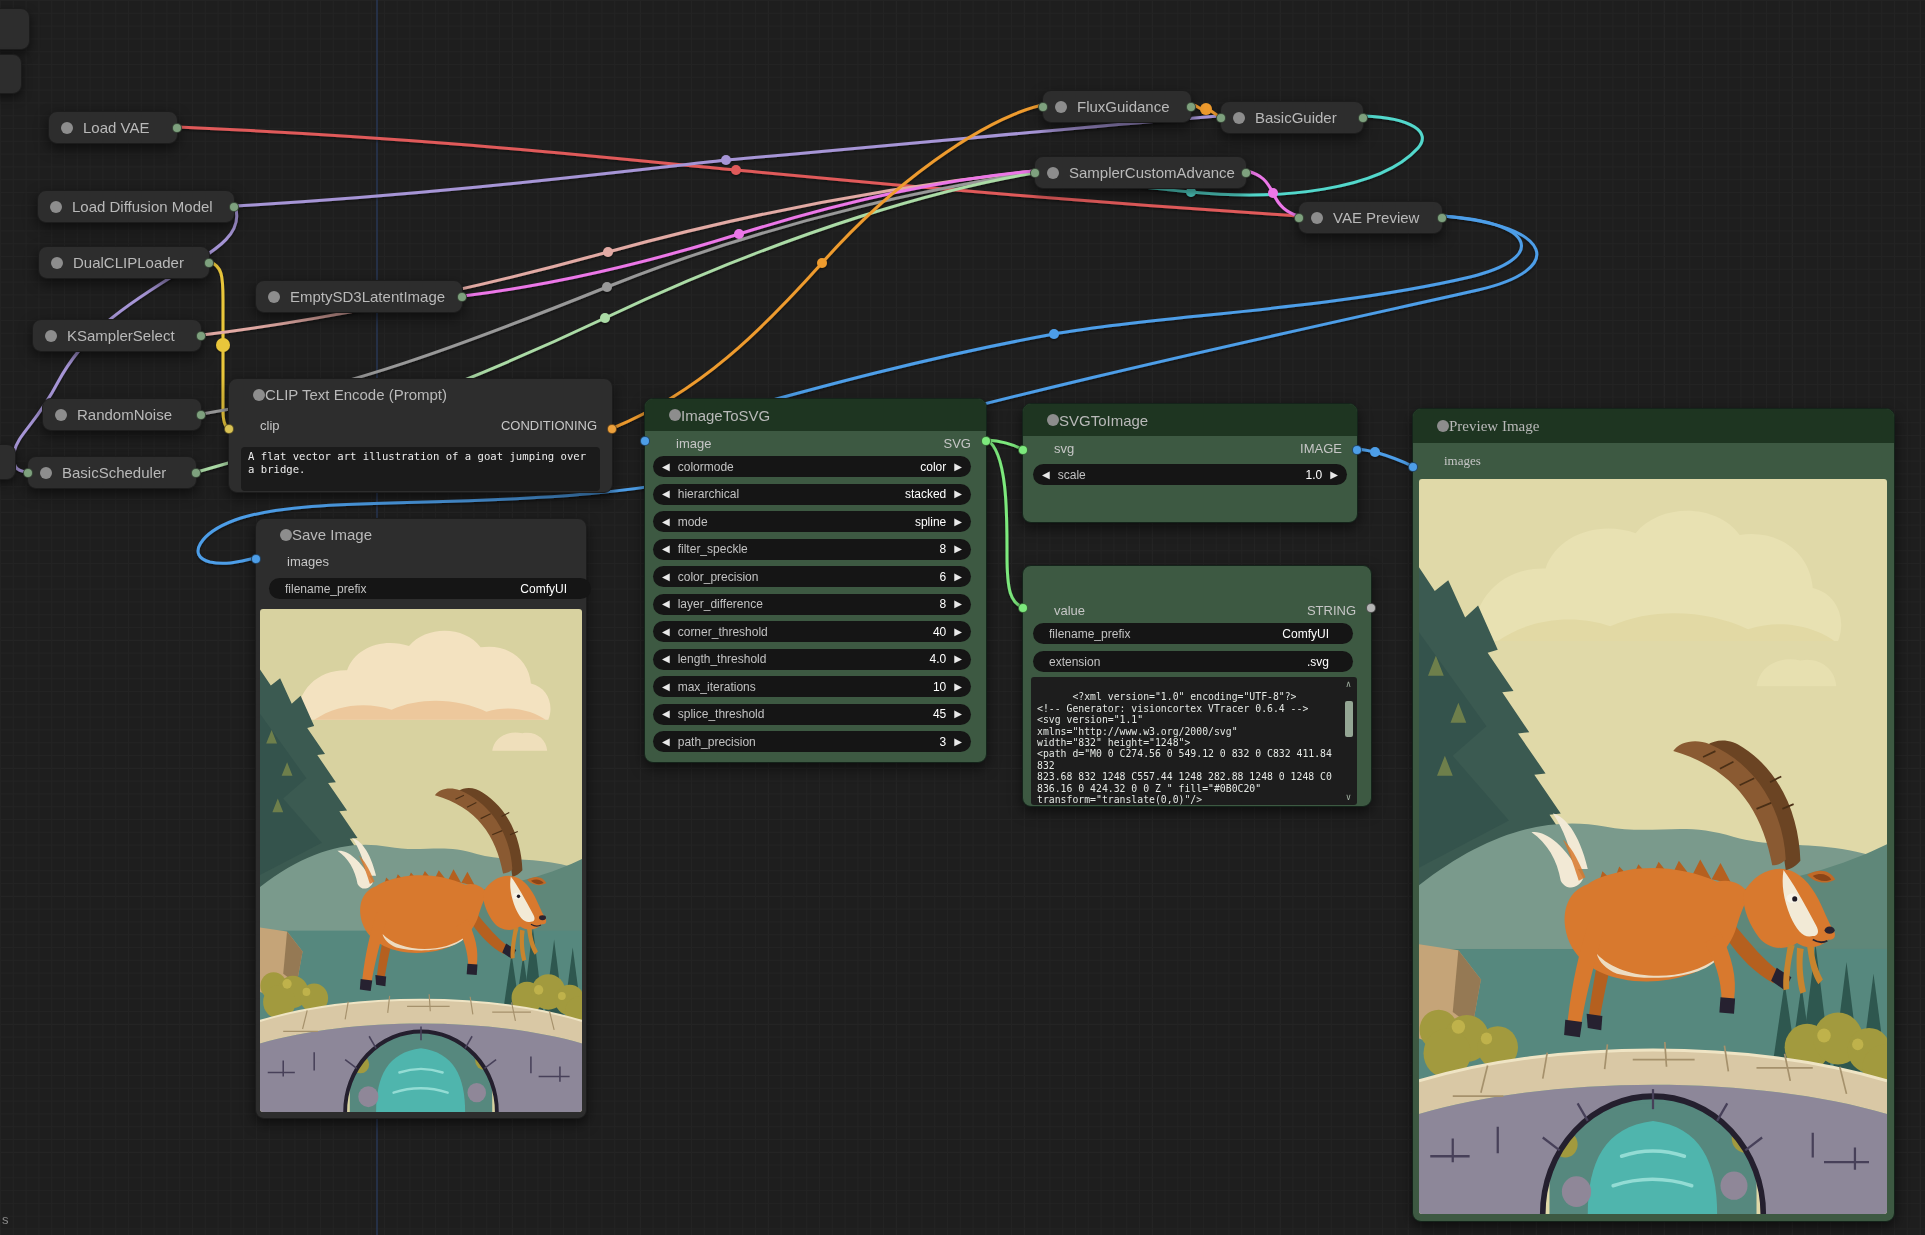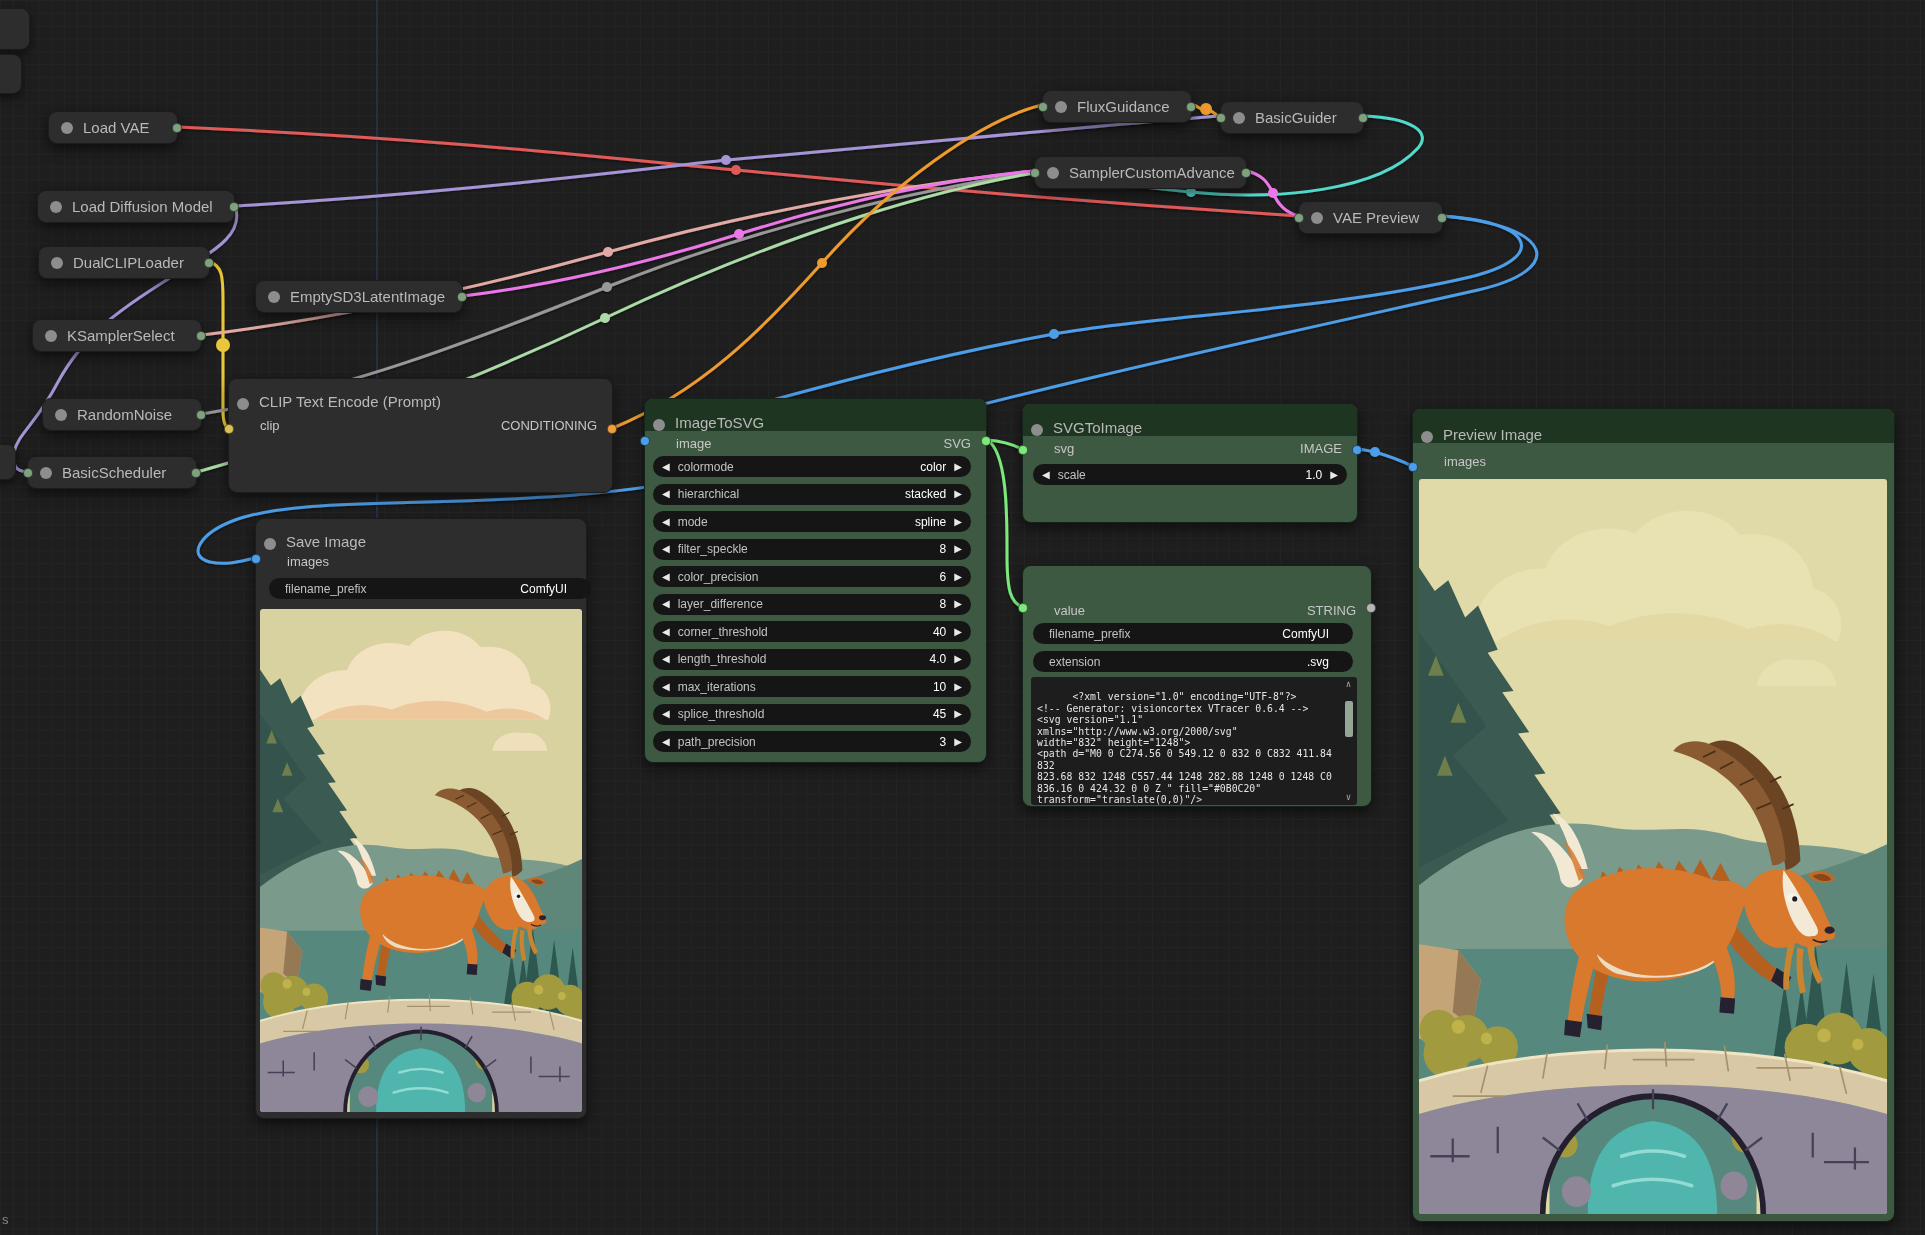--- a/index.html
+++ b/index.html
@@ -14,21 +14,21 @@
     font-family:"Liberation Sans",sans-serif;}
   .guide{position:absolute;top:0;bottom:0;width:2px;background:#27344e;opacity:.85;z-index:0;}
   #links{position:absolute;left:0;top:0;z-index:1;}
   .wire{fill:none;stroke-width:3;stroke-linecap:round;}
   .node{position:absolute;background:#2d2d2d;border:1px solid #1c1c1c;border-radius:9px;
     box-shadow:0 5px 13px rgba(0,0,0,.55);color:#b6b6b6;z-index:2;box-sizing:border-box;}
   .collapsed{height:33px;display:flex;align-items:center;gap:10px;padding:0 12px;font-size:15px;}
   .frag{z-index:2;position:absolute;background:#2d2d2d;border:1px solid #1c1c1c;border-radius:9px;box-shadow:0 4px 10px rgba(0,0,0,.5);}
   .cdot{width:12px;height:12px;border-radius:50%;background:#8d8d8d;flex:0 0 auto;}
   .ntitle{white-space:nowrap;color:#b9b9b9;}
-  .titlebar{height:31px;display:flex;align-items:flex-end;gap:10px;padding:0 8px;font-size:15px;}
+  .titlebar{height:31px;display:flex;align-items:center;padding:0 24px;font-size:15px;}
   .gnode{background:#3d5942;border-color:#14231a;color:#c3cbc3;}
   .gnode .titlebar{background:#1e3521;border-radius:8px 8px 0 0;height:32px;}
   .port{position:absolute;width:10px;height:10px;border-radius:50%;border:1px solid rgba(0,0,0,.55);box-sizing:border-box;z-index:3;}
   .port.in{left:-5px;} .port.out{right:-5px;}
   .p-green{background:#7ea17e;} .p-bgreen{background:#7de97d;} .p-blue{background:#4d9ee8;}
   .p-yellow{background:#d9c254;} .p-orange{background:#eda13c;} .p-gray{background:#b5b5b5;}
   .iorow{position:absolute;left:16px;right:0;display:flex;justify-content:space-between;align-items:center;
     font-size:13px;color:#c6c6c6;padding:0 15px;height:24px;}
   .pill{position:absolute;display:flex;align-items:center;background:#151515;border-radius:11px;height:21px;
     padding:0 9px;font-size:12px;color:#c2c2c2;}
@@ -288,20 +288,21 @@
     <div class="titlebar">
       <span class="cdot"></span>
       <span class="ntitle">CLIP Text Encode (Prompt)</span>
     </div>
     <div class="iorow" style="top:34px;">
       <span>clip</span>
       <span>CONDITIONING</span>
     </div>
     <span class="port in p-yellow" style="top:45px;"></span>
     <span class="port out p-orange" style="top:45px;"></span>
+    <div class="textbox" style="top:68px;left:12px;right:12px;height:38px;">A flat vector art illustration of a goat jumping over a bridge.</div>
   </div>
 
   <div class="node" style="left:255px;top:518px;width:332px;height:601px;">
     <div class="titlebar">
       <span class="cdot"></span>
       <span class="ntitle">Save Image</span>
     </div>
     <div class="iorow" style="top:30px;justify-content:flex-start;">
       <span>images</span>
     </div>
@@ -440,21 +441,21 @@
 836.16 0 424.32 0 0 Z " fill="#0B0C20"
 transform="translate(0,0)"/&gt;</span>
       <span class="sbar">
         <span>∧</span>
         <span>∨</span>
       </span>
       <span class="sthumb"></span>
     </div>
   </div>
 
-  <div class="node gnode" style="left:1412px;top:408px;width:483px;height:814px;">
+  <div class="node gnode" style="left:1412px;top:408px;width:483px;height:814px;font-family:Liberation Serif, serif;">
     <div class="titlebar" style="height:34px;">
       <span class="cdot"></span>
       <span class="ntitle">Preview Image</span>
     </div>
     <div class="iorow" style="top:40px;justify-content:flex-start;">
       <span>images</span>
     </div>
     <span class="port in p-blue" style="top:53px;"></span>
     <div class="imgbox art-preview" style="top:70px;left:6px;right:7px;bottom:7px;">
       <svg viewBox="0 0 832 1248" preserveAspectRatio="none">

